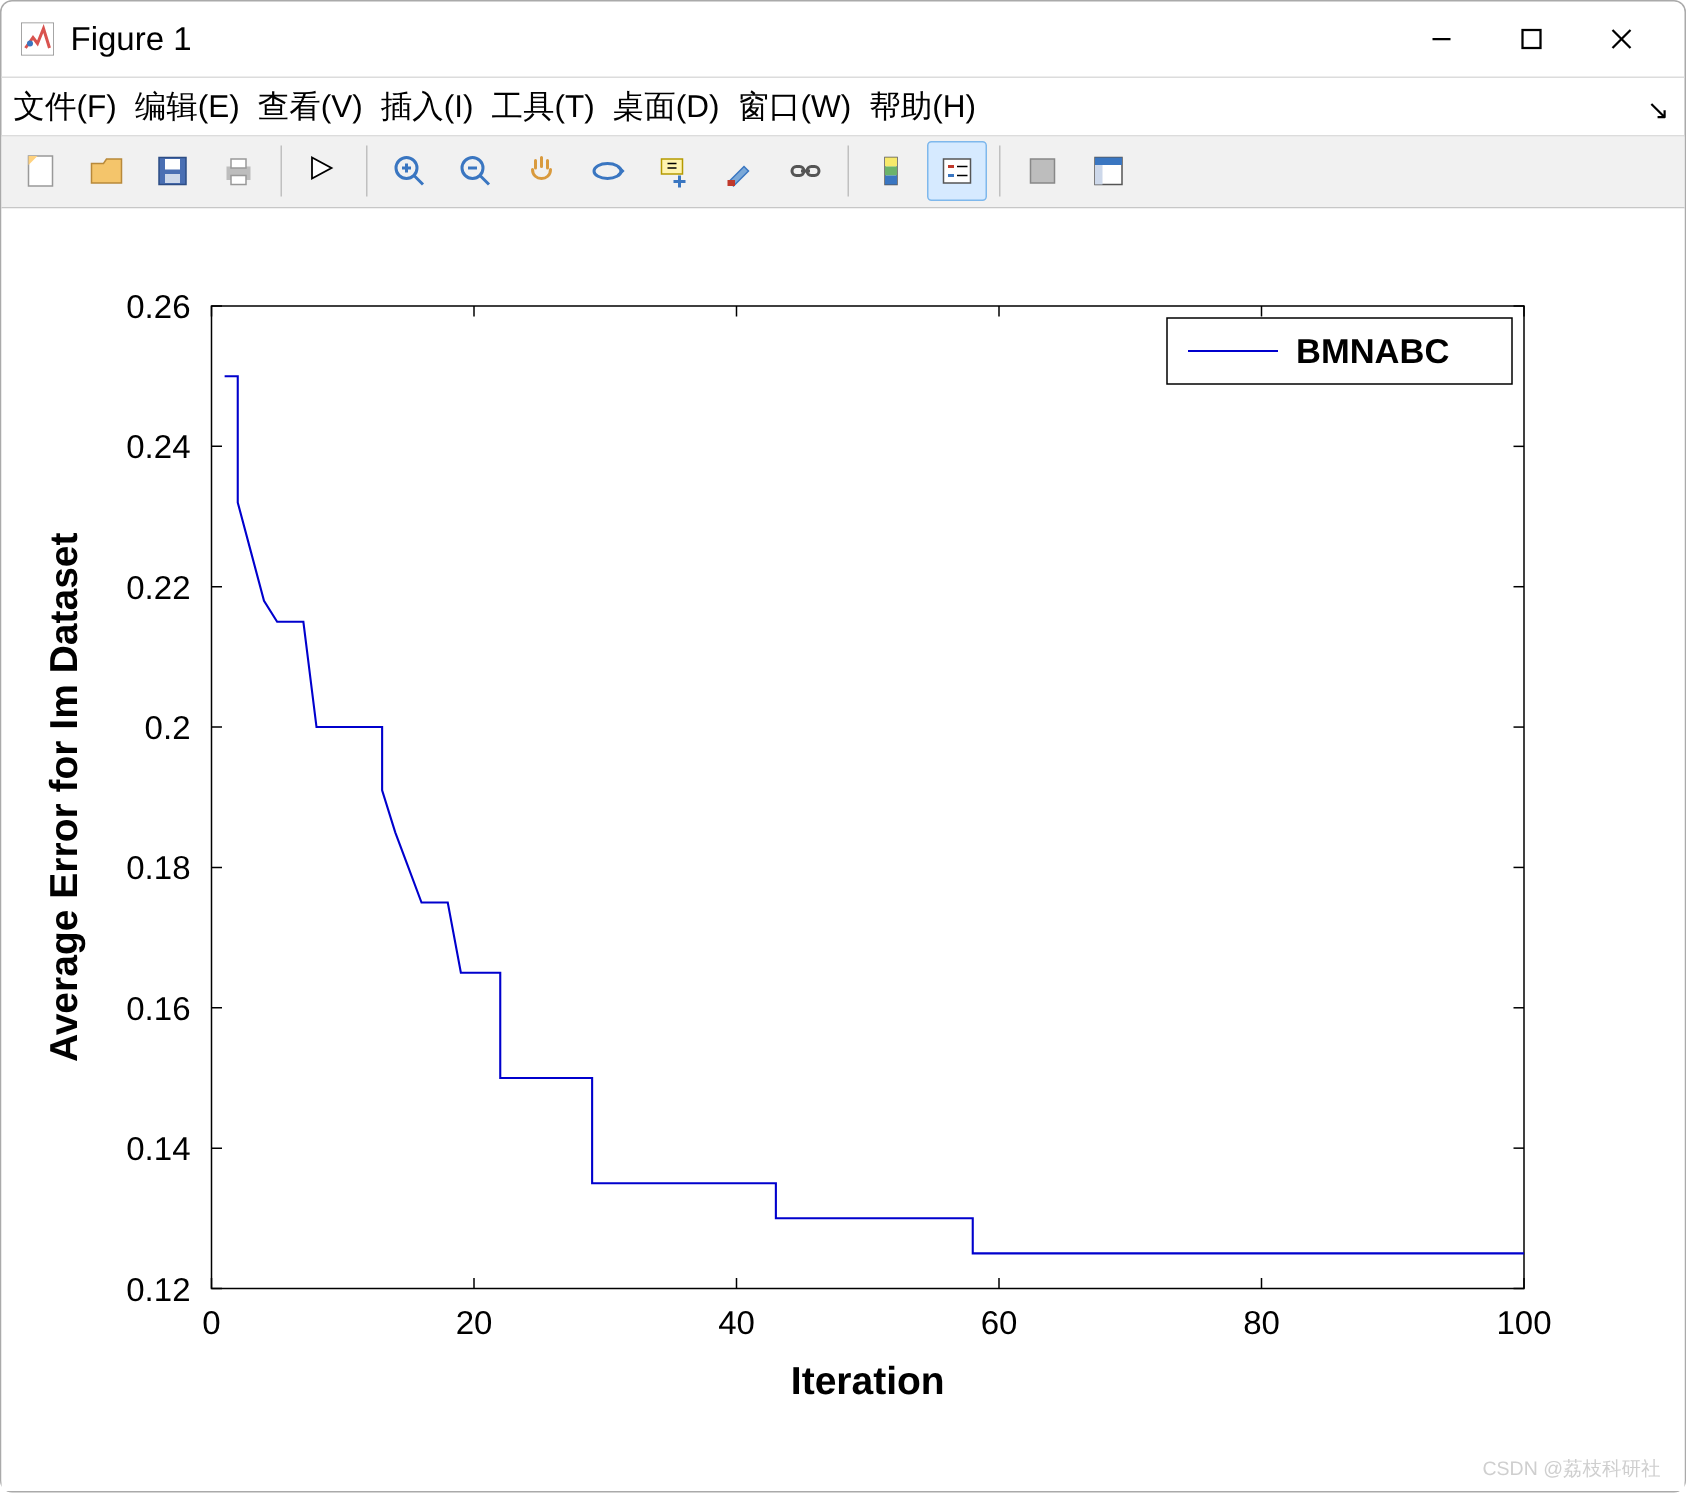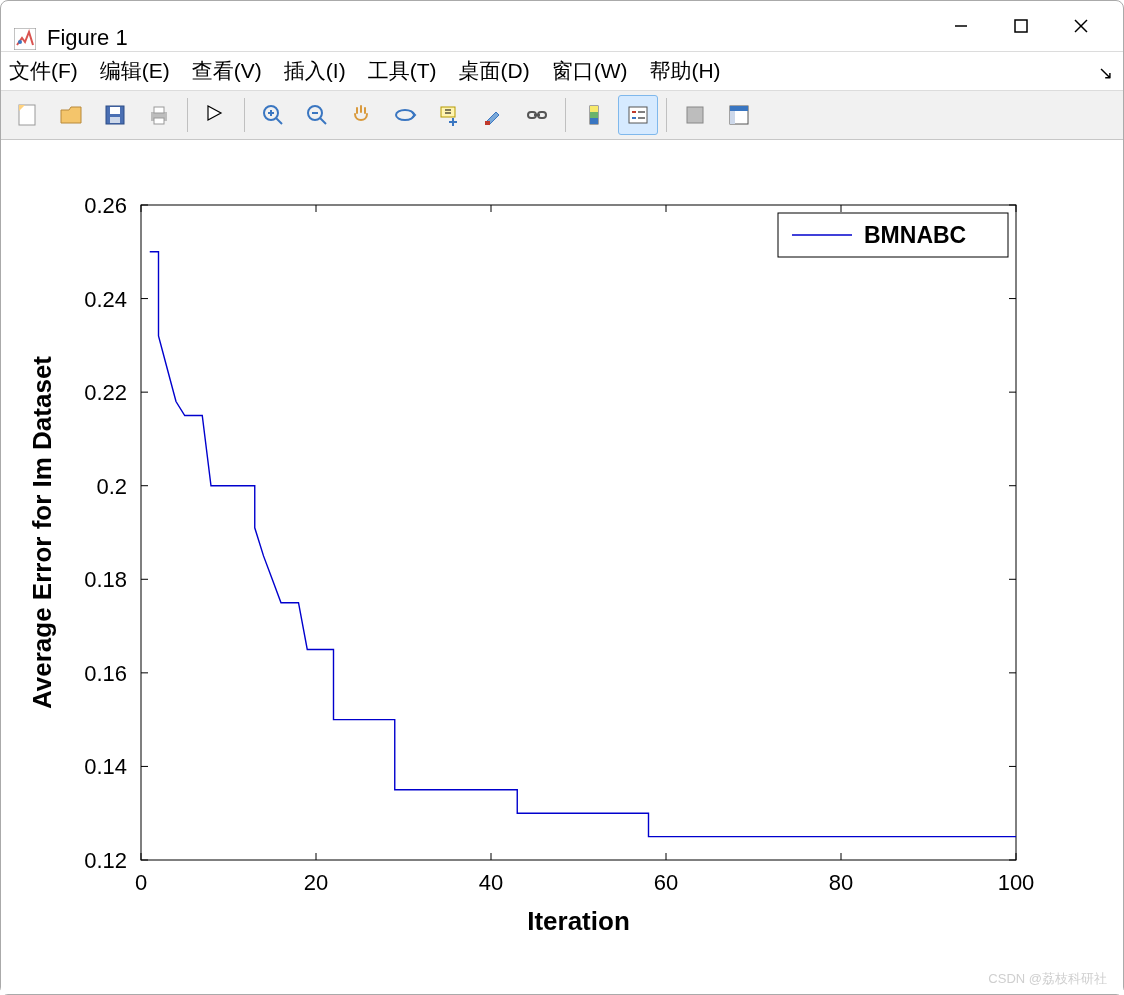--- a/index.html
+++ b/index.html
@@ -18,21 +18,21 @@
     border-radius: 8px;
     background: #fff;
     display: flex;
     flex-direction: column;
     position: relative;
   }
   
   .titlebar {
     height: 52px;
     display: flex;
-    align-items: flex-end;
+    align-items: center;
     padding: 0 12px;
     border-bottom: 1px solid #dcdcdc;
   }
   .app-icon {
     width: 24px; height: 24px;
     margin-right: 10px;
     display:flex; align-items:center; justify-content:center;
   }
   .title-text {
     font-size: 22px;
@@ -46,21 +46,21 @@
     font-size: 18px;
     color:#000;
     cursor:pointer;
   }
   
   .menubar {
     height: 40px;
     display:flex;
     align-items:center;
     padding: 0 8px;
-    gap: 22px;
+    gap: 12px;
     font-size: 21px;
     border-bottom: 1px solid #dcdcdc;
     position: relative;
   }
   .menuitem { cursor:pointer; }
   .menubar-arrow {
     position:absolute; right:10px; top:10px;
     font-size:18px; color:#000;
   }
   

